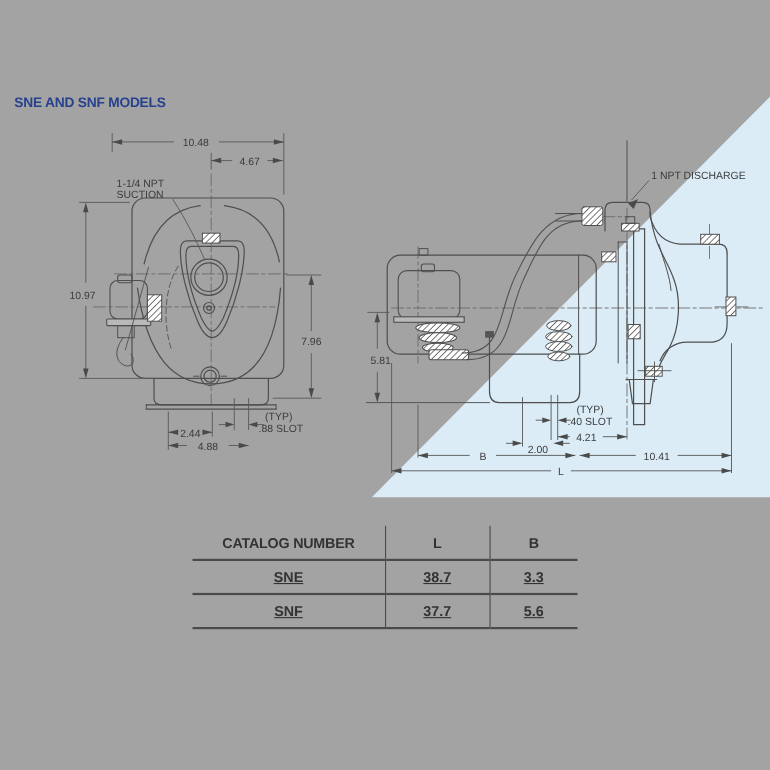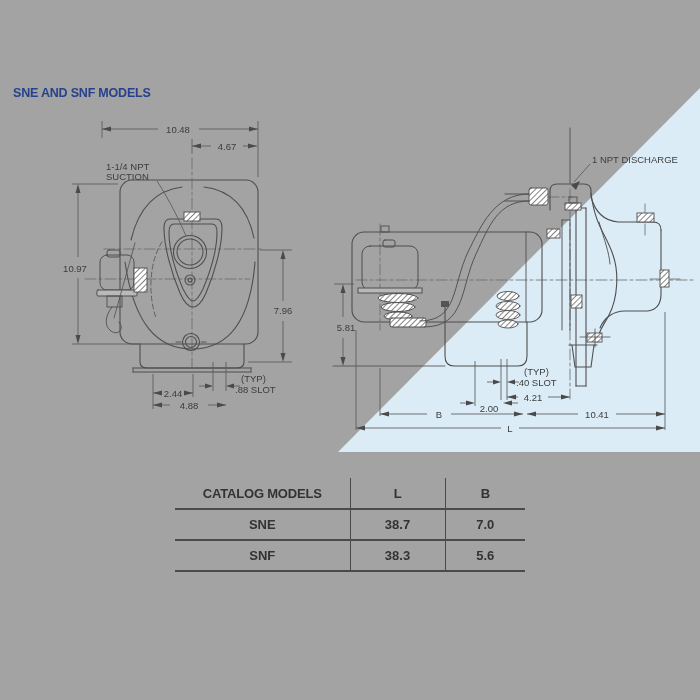--- a/index.html
+++ b/index.html
@@ -7,21 +7,21 @@
         font-family:"Liberation Sans",sans-serif;}
   .doc-title{position:absolute;left:13px;top:86px;font-size:12.5px;font-weight:700;
              letter-spacing:-0.2px;color:#27418d;}
   svg{position:absolute;left:0;top:0;}
   .dim{font-family:"Liberation Sans",sans-serif;font-size:9.5px;fill:#3c3c3c;}
   .catalog-table{position:absolute;left:175px;top:478px;width:350px;border-collapse:collapse;
                  table-layout:fixed;color:#333;}
   .catalog-table th,.catalog-table td{padding:0;text-align:center;vertical-align:middle;
                  border-bottom:2px solid #4a4a4a;font-size:13px;}
   .catalog-table th{height:30px;font-weight:700;letter-spacing:-0.2px;}
-  .catalog-table td{height:29px;font-weight:700;}
+  .catalog-table td{height:29px;font-weight:700;text-decoration:underline;}
   .catalog-table th+th,.catalog-table td+td{border-left:1.5px solid #4a4a4a;}
   .col-cat{width:175px;}.col-l{width:95px;}.col-b{width:80px;}
 </style>
 </head>
 <body>
 
 <div class="page">
 
   <div class="doc-title">SNE AND SNF MODELS</div>
 
@@ -267,32 +267,32 @@
   </svg>
 
   <table class="catalog-table">
     <colgroup>
         <col class="col-cat">
         <col class="col-l">
         <col class="col-b">
       </colgroup>
     <thead>
       <tr>
-        <th>CATALOG MODELS</th>
+        <th>CATALOG NUMBER</th>
         <th>L</th>
         <th>B</th>
       </tr>
     </thead>
     <tbody>
       <tr>
         <td>SNE</td>
         <td>38.7</td>
-        <td>7.0</td>
+        <td>3.3</td>
       </tr>
       <tr>
         <td>SNF</td>
-        <td>38.3</td>
+        <td>37.7</td>
         <td>5.6</td>
       </tr>
     </tbody>
   </table>
 
 </div>
 
 </body></html>

